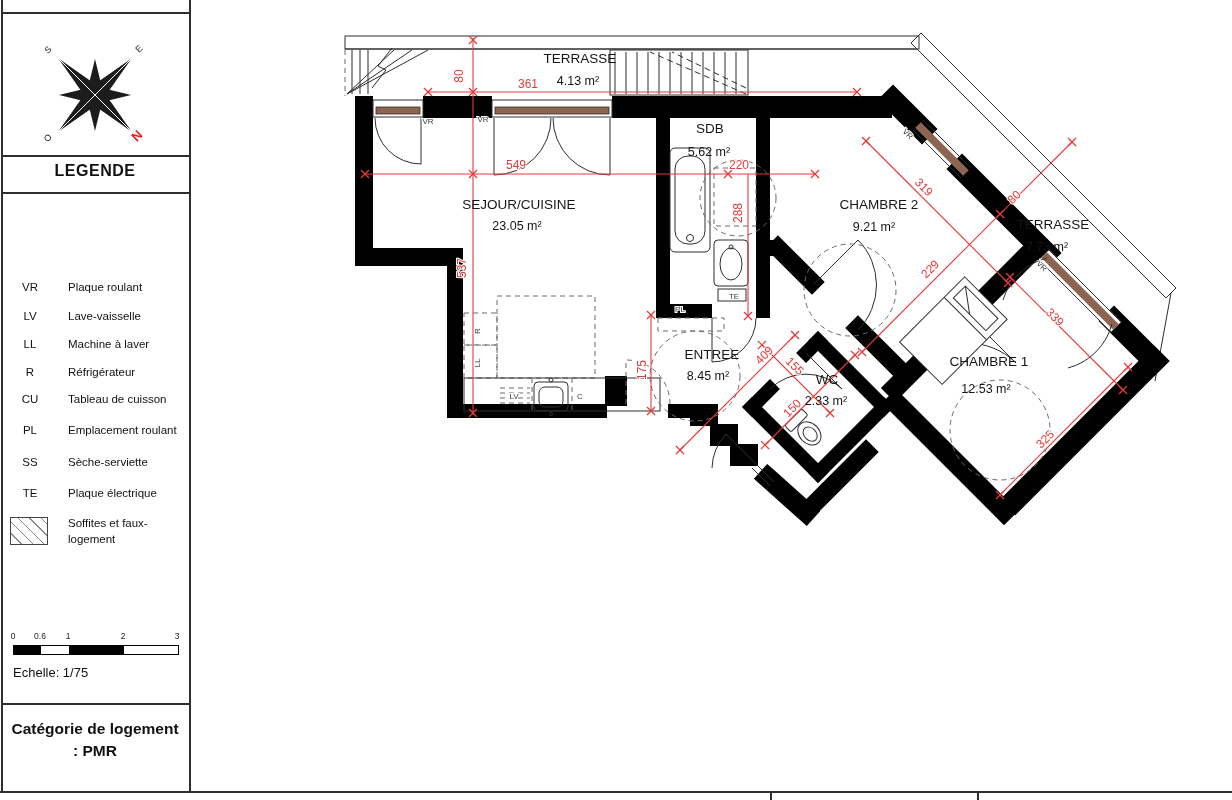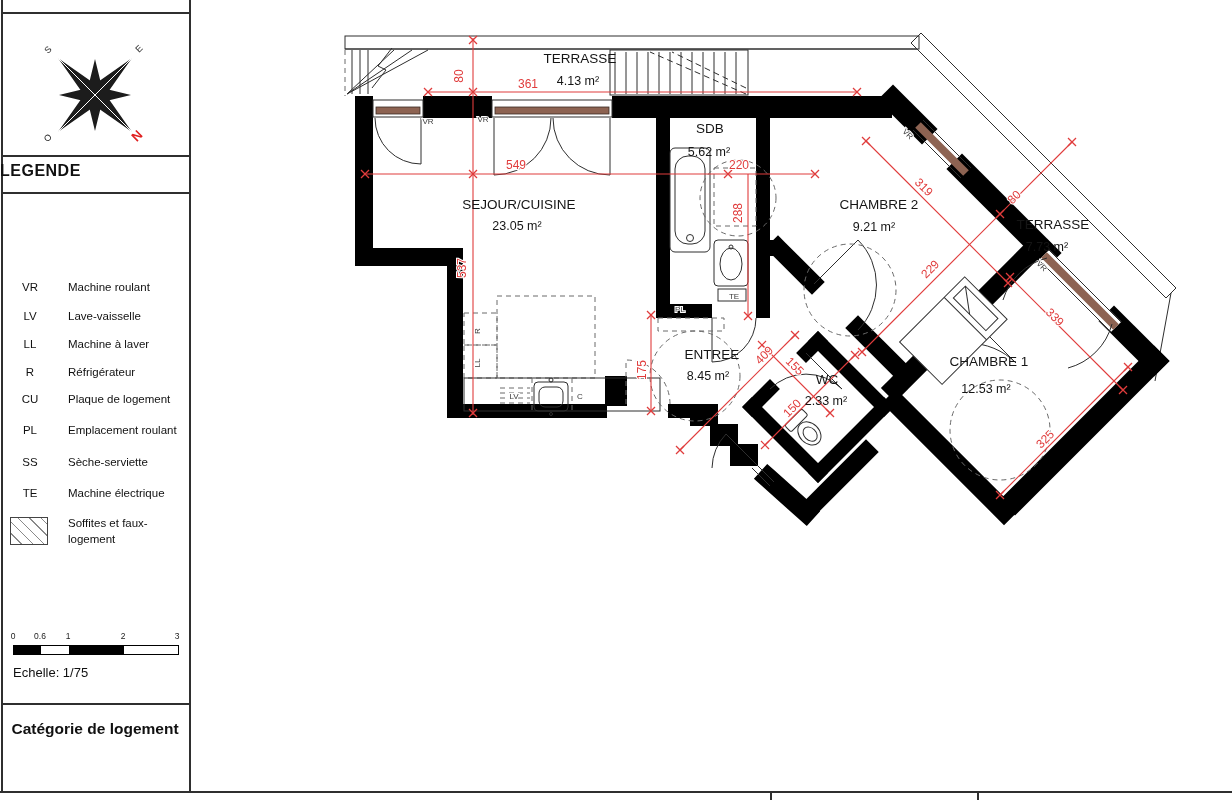--- a/index.html
+++ b/index.html
@@ -2,21 +2,21 @@
 <html><head>
 <meta charset="utf-8">
 <style>
   html,body{margin:0;padding:0;background:#fff;}
   .stage{position:relative;width:1232px;height:800px;background:#fff;overflow:hidden;
          font-family:"Liberation Sans",sans-serif;color:#111;}
   
   .sidebar{position:absolute;left:0;top:0;width:190px;height:793px;}
   .vline,.hline{position:absolute;background:#2f2f2f;}
   .abs{position:absolute;}
-  .legend-title{position:absolute;left:0;top:162px;width:190px;
+  .legend-title{position:absolute;left:0;top:162px;width:190px;text-align:center;
                 font-size:16px;font-weight:bold;letter-spacing:.5px;}
   .lg-row{position:absolute;left:0;width:190px;font-size:11.5px;}
   .lg-abbr{position:absolute;left:10px;width:40px;text-align:center;}
   .lg-label{position:absolute;left:68px;}
   .soff-swatch{position:absolute;left:10px;top:517px;width:36px;height:26px;border:1px solid #444;
       background:repeating-linear-gradient(45deg,#fff 0 7px,#8a8a8a 7px 8px);}
   .scale-num{position:absolute;top:631px;font-size:8.5px;color:#222;transform:translateX(-50%);}
   .scale-bar{position:absolute;left:13px;top:645px;width:164px;height:8px;border:1px solid #000;}
   .sb{position:absolute;top:0;height:8px;}
   .echelle{position:absolute;left:13px;top:665px;font-size:13px;}
@@ -368,49 +368,49 @@
       <text class="compass-letter" transform="translate(50,40) rotate(-45)">S</text>
       <text class="compass-letter" transform="translate(141,39) rotate(-45)">E</text>
       <text class="compass-letter" transform="translate(50,128) rotate(-45)">O</text>
       <text class="compass-n" transform="translate(140,127) rotate(-45)">N</text>
     </svg>
 
     <div class="legend-title">LEGENDE</div>
 
     <div class="lg-row" style="top:281px;">
       <span class="lg-abbr">VR</span>
-      <span class="lg-label">Machine roulant</span>
+      <span class="lg-label">Plaque roulant</span>
     </div>
     <div class="lg-row" style="top:310px;">
       <span class="lg-abbr">LV</span>
       <span class="lg-label">Lave-vaisselle</span>
     </div>
     <div class="lg-row" style="top:338px;">
       <span class="lg-abbr">LL</span>
       <span class="lg-label">Machine à laver</span>
     </div>
     <div class="lg-row" style="top:366px;">
       <span class="lg-abbr">R</span>
       <span class="lg-label">Réfrigérateur</span>
     </div>
     <div class="lg-row" style="top:393px;">
       <span class="lg-abbr">CU</span>
-      <span class="lg-label">Plaque de logement</span>
+      <span class="lg-label">Tableau de cuisson</span>
     </div>
     <div class="lg-row" style="top:424px;">
       <span class="lg-abbr">PL</span>
       <span class="lg-label">Emplacement roulant</span>
     </div>
     <div class="lg-row" style="top:456px;">
       <span class="lg-abbr">SS</span>
       <span class="lg-label">Sèche-serviette</span>
     </div>
     <div class="lg-row" style="top:487px;">
       <span class="lg-abbr">TE</span>
-      <span class="lg-label">Machine électrique</span>
+      <span class="lg-label">Plaque électrique</span>
     </div>
     <div class="soff-swatch"></div>
     <div class="lg-row" style="top:517px;">
       <span class="lg-label">Soffites et faux-</span>
     </div>
     <div class="lg-row" style="top:533px;">
       <span class="lg-label">logement</span>
     </div>
 
     <span class="scale-num" style="left:13px;">0</span>
@@ -421,19 +421,20 @@
     <div class="scale-bar">
       <div class="sb" style="left:0;width:27px;background:#000;"></div>
       <div class="sb" style="left:27px;width:28px;background:#fff;"></div>
       <div class="sb" style="left:55px;width:55px;background:#000;"></div>
       <div class="sb" style="left:110px;width:54px;background:#fff;"></div>
     </div>
     <div class="echelle">Echelle: 1/75</div>
 
     <div class="category">
       <div>Catégorie de logement</div>
+      <div>: PMR</div>
     </div>
   </div>
 
   <div class="hline" style="left:0;top:791px;width:1232px;height:1.5px;"></div>
   <div class="vline" style="left:770px;top:792px;width:1.5px;height:8px;"></div>
   <div class="vline" style="left:977px;top:792px;width:1.5px;height:8px;"></div>
 </div>
 
 </body></html>

